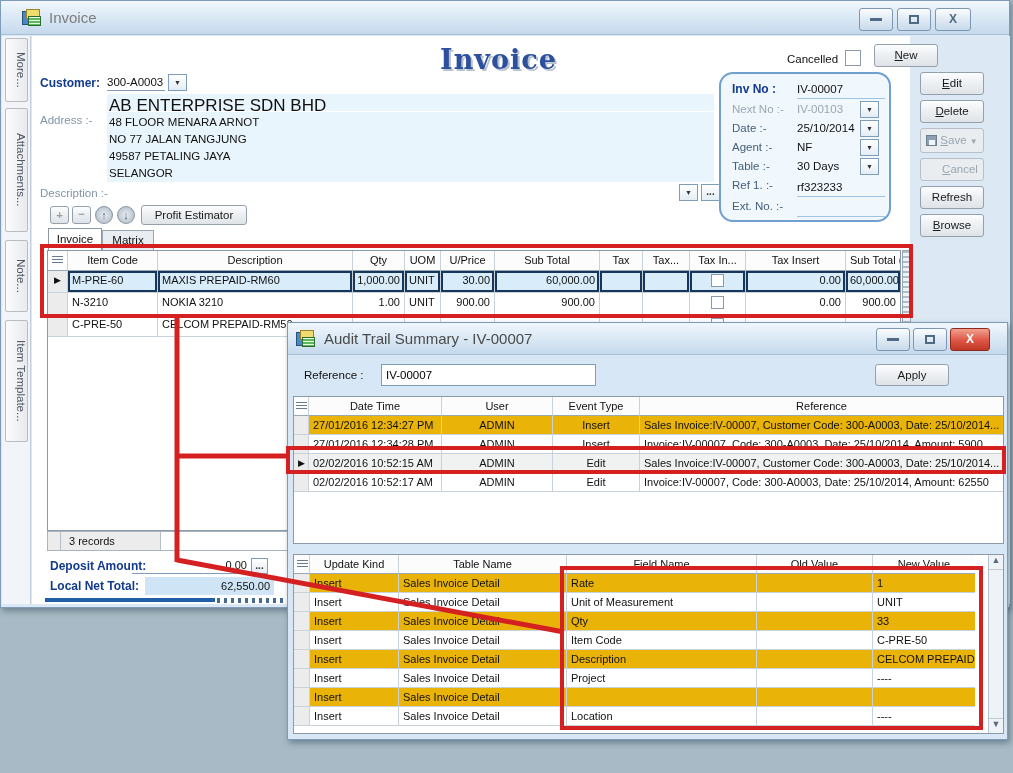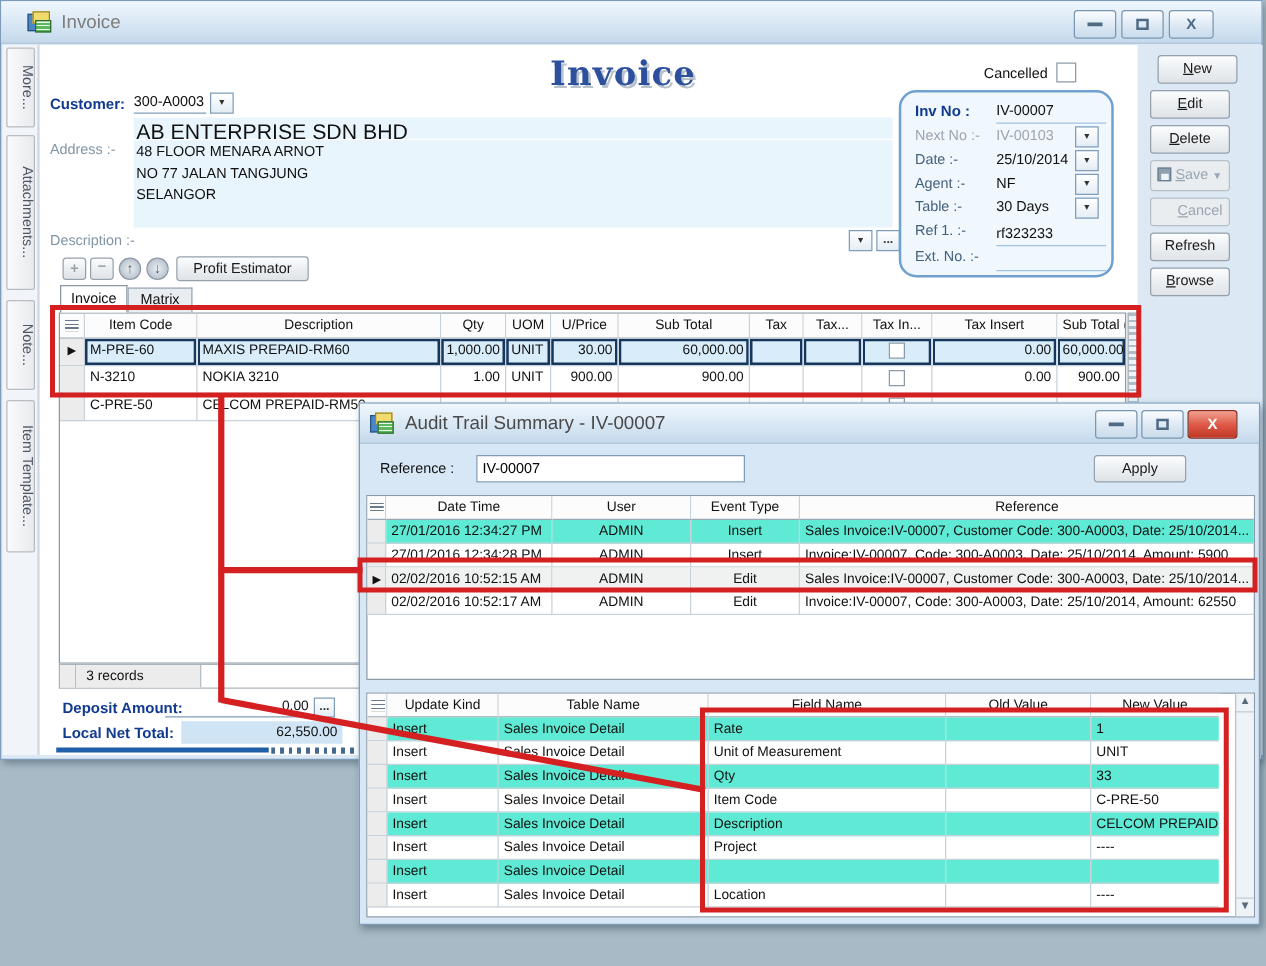--- a/index.html
+++ b/index.html
@@ -40,21 +40,21 @@
   .dots-btn { width:19px; height:17px; border:1px solid #7f9db9; background:linear-gradient(#ffffff,#e4edf5);
     font-size:10px; color:#333; text-align:center; line-height:13px; font-weight:bold; }
 
   
   .grid { background:#fff; border:1px solid #8a9aa8; }
   .grow { display:flex; position:absolute; left:0; right:0; }
   .gcell { border-right:1px solid #c9d2d9; border-bottom:1px solid #c9d2d9; padding:3px 4px 0 4px; overflow:hidden; white-space:nowrap; }
   .ghead .gcell { text-align:center; background:#fcfcfc; border-bottom:1px solid #9aa8b4; }
   .num { text-align:right; }
   .indicator { background:#ececec; text-align:center; color:#111; font-size:9px; padding-top:4px; }
-  .green { background:#5eead4; }
+  .green { background:#eab308; }
   .selrow-blue { background:#d8ecfa; box-shadow:inset 0 0 0 2px #16365c; }
   .selrow-gray { background:#f0f1f1; }
   .cb { display:inline-block; width:13px; height:13px; background:#fff; border:1px solid #8a9aa8; }
   .listicon { display:inline-block; width:11px; height:9px;
      background:repeating-linear-gradient(#6a7a88 0 1px, transparent 1px 3px); margin-top:2px; }
 
   
   .sidebtn { position:absolute; left:3px; width:23px; border:1px solid #b9bcc0; border-radius:2px;
     background:linear-gradient(90deg,#fbfbfc,#e9eaee); color:#4d5664; writing-mode:vertical-rl; 
     text-align:center; font-size:11.5px; padding:6px 0; }
@@ -103,20 +103,21 @@
 
     <span class="abs lbl-navy" style="left:38px; top:40px;">Customer:</span>
     <span class="abs field-underline" style="left:105px; top:38px; width:58px; padding:2px 0;"><span style="font-size:11.5px;">300-A0003</span></span>
     <span class="abs ddbtn" style="left:166px; top:38px;"><span>▼</span></span>
     <div class="abs band" style="left:105px; top:58px; width:607px; height:17px; padding:2px 2px;"><span style="font-size:17px;">AB ENTERPRISE SDN BHD</span></div>
 
     <span class="abs lbl-gray" style="left:38px; top:78px;">Address :-</span>
     <div class="abs band" style="left:105px; top:76px; width:607px; height:70px; padding:2px; line-height:17px; font-size:11.5px;">
       <div>48 FLOOR MENARA ARNOT</div>
       <div>NO 77 JALAN TANGJUNG</div>
+      <div>49587 PETALING JAYA</div>
       <div>SELANGOR</div>
     </div>
 
     <span class="abs lbl-gray" style="left:38px; top:151px;">Description :-</span>
     <span class="abs ddbtn" style="left:677px; top:148px;"><span>▼</span></span>
     <span class="abs dots-btn" style="left:699px; top:148px;"><span>...</span></span>
 
     <div class="abs" style="left:717px; top:36px; width:172px; height:150px; border:2px solid #6fa0d0; border-radius:14px; background:#f0f7fd; font-size:11.5px;">
       <span class="abs lbl-navy" style="left:11px; top:8px;">Inv No :</span>
       <span class="abs" style="left:76px; top:9px;">IV-00007</span>
@@ -140,21 +141,21 @@
 
       <span class="abs lbl-panel" style="left:11px; top:105px;">Ref 1. :-</span>
       <span class="abs" style="left:76px; top:107px;">rf323233</span>
       <span class="abs" style="left:76px; top:122px; width:88px; border-bottom:1px solid #9ec4e4;"></span>
 
       <span class="abs lbl-panel" style="left:11px; top:126px;">Ext. No. :-</span>
       <span class="abs" style="left:76px; top:126px;"></span>
       <span class="abs" style="left:76px; top:142px; width:88px; border-bottom:1px solid #9ec4e4;"></span>
     </div>
 
-    <div class="abs btn" style="left:924px; top:8px; width:64px; height:23px; line-height:21px;"><span class="u">N</span><span>ew</span></div>
+    <div class="abs btn" style="left:872px; top:8px; width:64px; height:23px; line-height:21px;"><span class="u">N</span><span>ew</span></div>
     <div class="abs btn" style="left:918px; top:36px; width:64px; height:23px; line-height:21px;"><span class="u">E</span><span>dit</span></div>
     <div class="abs btn" style="left:918px; top:64px; width:64px; height:23px; line-height:21px;"><span class="u">D</span><span>elete</span></div>
     <div class="abs btn disabled" style="left:918px; top:92px; width:64px; height:25px; line-height:23px;"><span class="floppy"></span><span class="u">S</span><span>ave</span> <span style="font-size:8px;">▼</span></div>
     <div class="abs btn disabled" style="left:918px; top:122px; width:64px; height:23px; line-height:21px;padding-left:16px;"><span class="u">C</span><span>ancel</span></div>
     <div class="abs btn" style="left:918px; top:150px; width:64px; height:23px; line-height:21px;"><span>Refresh</span></div>
     <div class="abs btn" style="left:918px; top:178px; width:64px; height:23px; line-height:21px;"><span class="u">B</span><span>rowse</span></div>
 
     <span class="abs btn" style="left:48px; top:170px; width:19px; height:18px; line-height:16px; color:#9aa0a6; font-weight:bold;">+</span>
     <span class="abs btn" style="left:70px; top:170px; width:19px; height:18px; line-height:14px; color:#9aa0a6; font-weight:bold;">−</span>
     <span class="abs" style="left:93px; top:170px; width:18px; height:18px; border-radius:50%; background:radial-gradient(#e8edf2,#aab6c2); border:1px solid #8c98a4; text-align:center; line-height:16px; color:#4d5d6d; font-weight:bold; font-size:11px;">↑</span>

